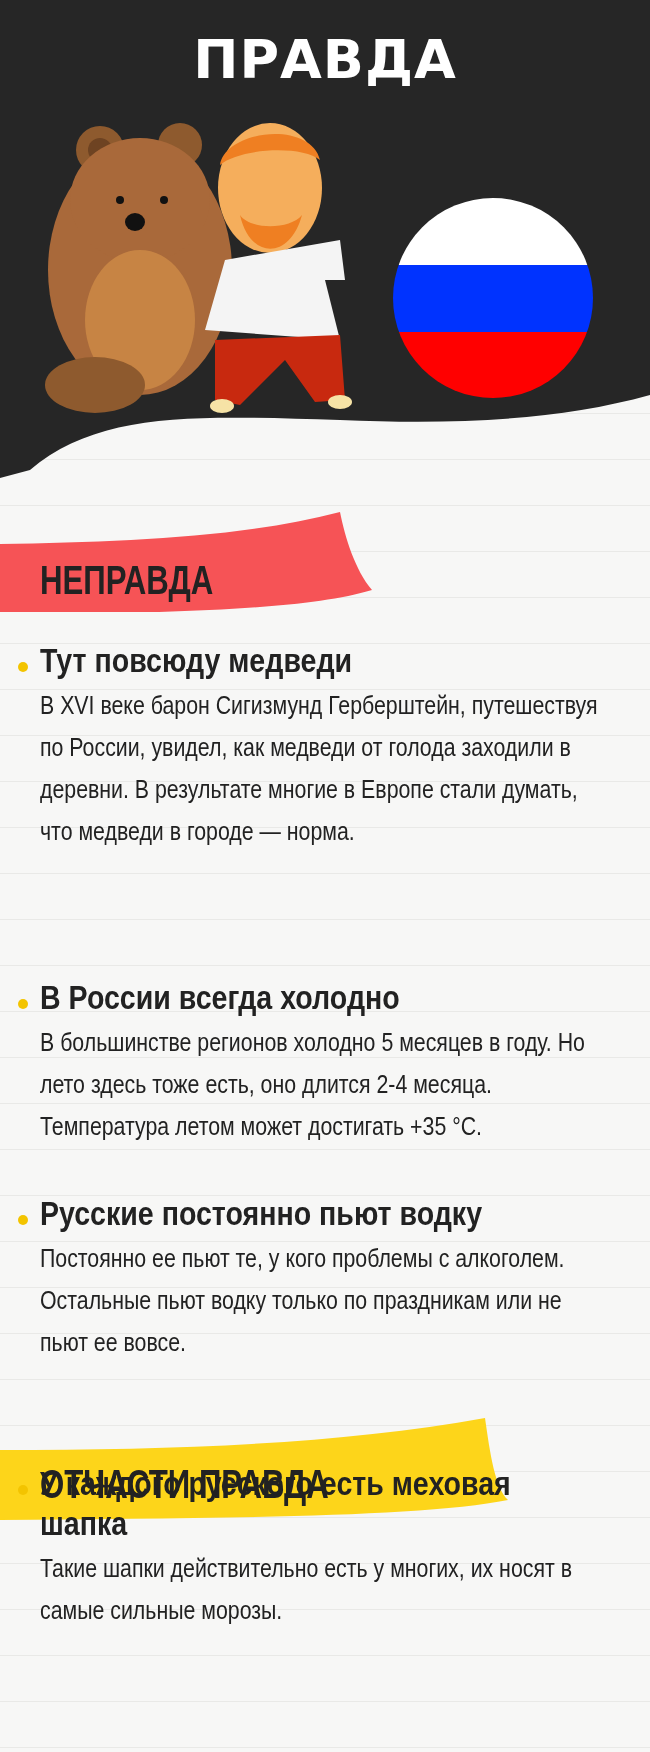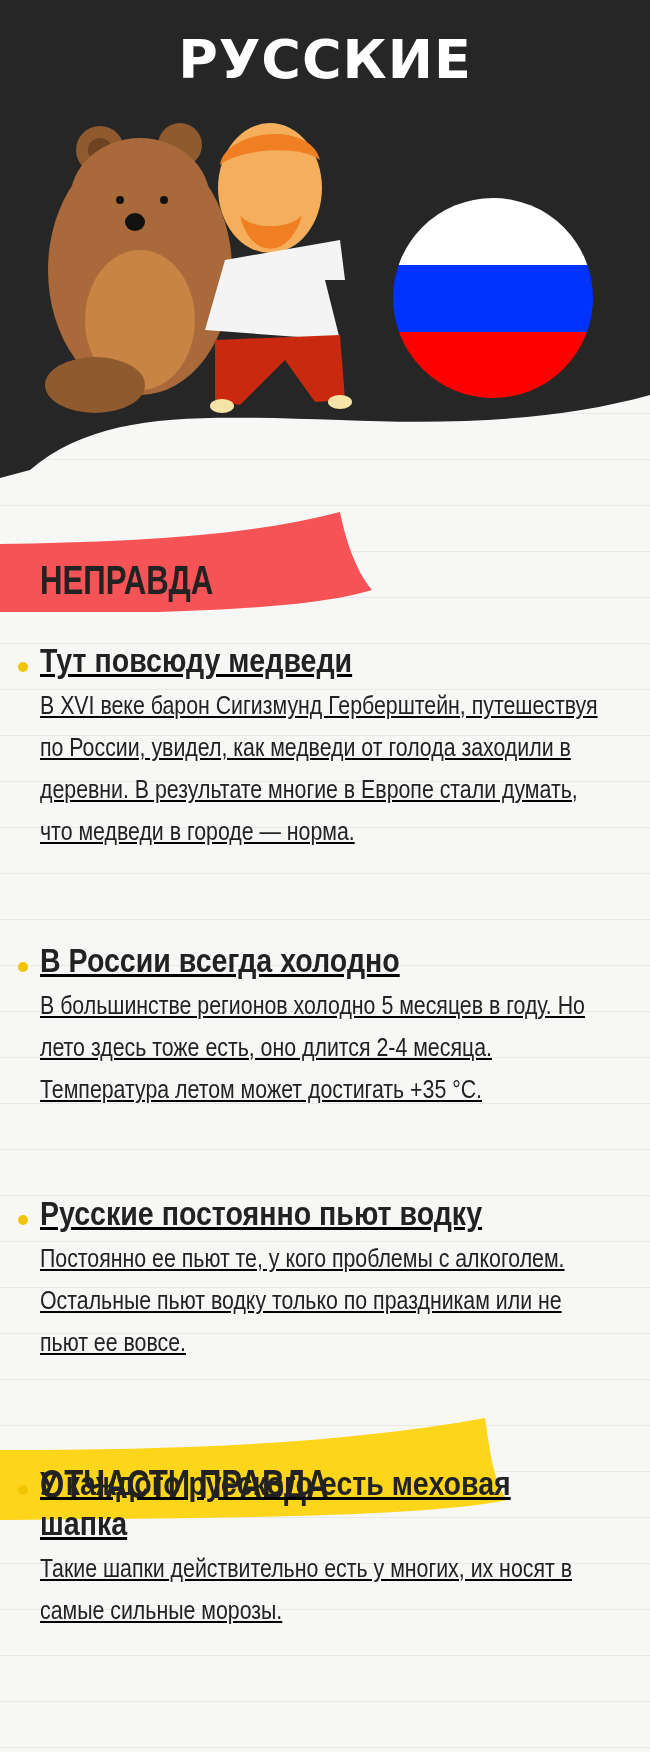--- a/index.html
+++ b/index.html
@@ -15,41 +15,41 @@
     color:#fff; font-family:"DejaVu Sans", sans-serif; font-weight:bold; font-size:54px; letter-spacing:1px;
   }
   .illustration { position:absolute; left:40px; top:120px; }
   .flag { position:absolute; left:393px; top:198px; width:200px; height:200px; border-radius:50%; overflow:hidden; }
   .flag div { height:33.4%; }
   .section-banner { position:absolute; left:0; }
   .section-label {
     position:absolute; left:40px; font-family:"Liberation Sans", sans-serif; font-weight:bold;
     font-size:40px; color:#222; transform:scaleX(0.78); transform-origin:left center; letter-spacing:0;
   }
-  .item { position:absolute; left:40px; width:580px;text-decoration:underline; }
+  .item { position:absolute; left:40px; width:580px; }
   .bullet { position:absolute; left:-22px; width:10px; height:10px; border-radius:50%; background:#f3c400; }
   .item-title {
     font-weight:bold; font-size:34px; color:#222; line-height:40px;
     transform:scaleX(0.84); transform-origin:left top; width:690px;
   }
   .item-body {
     font-size:26px; color:#222; line-height:42px; margin-top:4px;
     transform:scaleX(0.82); transform-origin:left top; width:700px;
   }
 </style>
 </head>
 <body>
 
 <div class="paper"></div>
 
 <div class="header">
   <svg width="650" height="480" style="position:absolute;left:0;top:0">
     <path d="M0 0 H650 V395 C560 420 460 425 340 420 C200 416 100 410 30 470 L0 478 Z" fill="#262626"></path>
   </svg>
-  <div class="title">РУССКИЕ</div>
+  <div class="title">ПРАВДА</div>
 
   <svg class="illustration" width="340" height="300" viewBox="0 0 340 300">
     <g>
       <circle cx="60" cy="30" r="24" fill="#8e5a2e"></circle>
       <circle cx="60" cy="30" r="12" fill="#6e4322"></circle>
       <circle cx="140" cy="25" r="22" fill="#8e5a2e"></circle>
       <ellipse cx="100" cy="150" rx="92" ry="125" fill="#a9693a"></ellipse>
       <ellipse cx="100" cy="80" rx="70" ry="62" fill="#a9693a"></ellipse>
       <circle cx="80" cy="80" r="4" fill="#111"></circle>
       <circle cx="124" cy="80" r="4" fill="#111"></circle>
@@ -79,21 +79,21 @@
   <path d="M0 32 C120 30 240 26 340 0 C345 25 355 58 372 78 C300 100 150 100 0 104 Z" fill="#f65356"></path>
 </svg>
 <div class="section-label" style="top:558px">НЕПРАВДА</div>
 
 <div class="item" style="top:640px">
   <span class="bullet" style="top:22px"></span>
   <div class="item-title">Тут повсюду медведи</div>
   <div class="item-body">В XVI веке барон Сигизмунд Герберштейн, путешествуя по России, увидел, как медведи от голода заходили в деревни. В результате многие в Европе стали думать, что медведи в городе — норма.</div>
 </div>
 
-<div class="item" style="top:940px">
+<div class="item" style="top:977px">
   <span class="bullet" style="top:22px"></span>
   <div class="item-title">В России всегда холодно</div>
   <div class="item-body">В большинстве регионов холодно 5 месяцев в году. Но лето здесь тоже есть, оно длится 2-4 месяца. Температура летом может достигать +35 °C.</div>
 </div>
 
 <div class="item" style="top:1193px">
   <span class="bullet" style="top:22px"></span>
   <div class="item-title">Русские постоянно пьют водку</div>
   <div class="item-body">Постоянно ее пьют те, у кого проблемы с алкоголем. Остальные пьют водку только по праздникам или не пьют ее вовсе.</div>
 </div>

